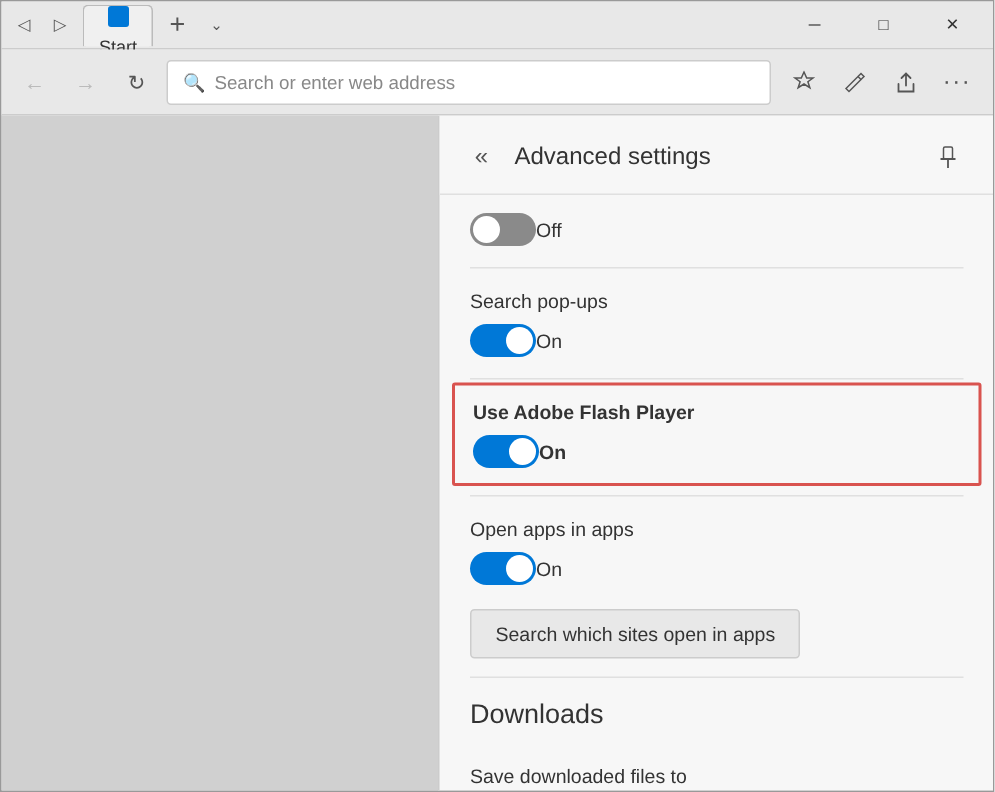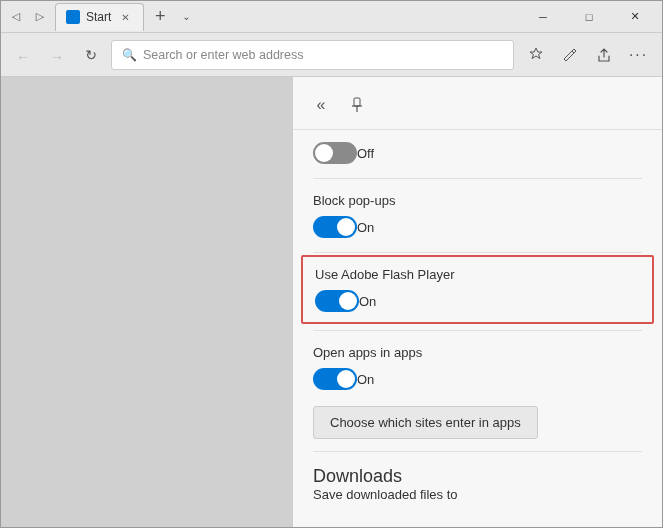--- a/index.html
+++ b/index.html
@@ -44,20 +44,21 @@
       background: #f0f0f0;
       height: 28px;
       padding: 0 10px;
       border: 1px solid #bbb;
       border-bottom: none;
       border-radius: 4px 4px 0 0;
       font-size: 12px;
       color: #333;
       margin-right: 2px;
       gap: 6px;
+      flex-direction: column;
     }
 
     .tab-icon {
       width: 14px;
       height: 14px;
       background: #0078d7;
       border-radius: 2px;
       display: inline-block;
       flex-shrink: 0;
     }
@@ -299,20 +300,21 @@
       font-size: 13px;
       color: #333;
     }
 
     
     .setting-item.highlighted {
       border: 2px solid #d9534f;
       margin: 0 8px;
       border-radius: 2px;
       padding: 10px 12px;
+      font-weight: bold;
     }
 
     .divider {
       height: 1px;
       background: #e0e0e0;
       margin: 2px 20px;
     }
 
     .choose-apps-btn {
       display: block;
@@ -328,21 +330,21 @@
     }
 
     .downloads-section {
       padding: 12px 20px 8px;
     }
 
     .downloads-title {
       font-size: 18px;
       font-weight: 300;
       color: #333;
-      margin-bottom: 0;
+      margin-bottom: 23px;
     }
 
     .save-label {
       font-size: 13px;
       color: #333;
       margin-bottom: 6px;
     }
 
     
     .settings-body::-webkit-scrollbar { width: 6px; }
@@ -405,20 +407,21 @@
   </div>
 
   <div class="main-content">
 
     <div class="left-panel"></div>
 
     <div class="settings-panel">
 
       <div class="settings-header">
         <div class="back-btn">«</div>
+        <span class="settings-title">Advanced settings</span>
         <div class="pin-btn">
           <svg width="16" height="16" viewBox="0 0 16 16">
             <rect x="5" y="1" width="6" height="8" rx="1" stroke="#555" stroke-width="1" fill="none"></rect>
             <line x1="8" y1="9" x2="8" y2="15" stroke="#555" stroke-width="1.2"></line>
             <line x1="3" y1="9" x2="13" y2="9" stroke="#555" stroke-width="1.2"></line>
           </svg>
         </div>
       </div>
 
       <div class="settings-body">
@@ -428,21 +431,21 @@
             <div class="toggle off">
               <div class="toggle-knob"></div>
             </div>
             <span class="toggle-state-label">Off</span>
           </div>
         </div>
 
         <div class="divider"></div>
 
         <div class="setting-item">
-          <span class="setting-label">Block pop-ups</span>
+          <span class="setting-label">Search pop-ups</span>
           <div class="toggle-row">
             <div class="toggle on">
               <div class="toggle-knob"></div>
             </div>
             <span class="toggle-state-label">On</span>
           </div>
         </div>
 
         <div class="divider"></div>
 
@@ -462,21 +465,21 @@
         <div class="setting-item">
           <span class="setting-label">Open apps in apps</span>
           <div class="toggle-row">
             <div class="toggle on">
               <div class="toggle-knob"></div>
             </div>
             <span class="toggle-state-label">On</span>
           </div>
         </div>
 
-        <button class="choose-apps-btn">Choose which sites enter in apps</button>
+        <button class="choose-apps-btn">Search which sites open in apps</button>
 
         <div class="divider"></div>
 
         <div class="downloads-section">
           <div class="downloads-title">Downloads</div>
           <div class="save-label">Save downloaded files to</div>
 
         </div>
 
       </div>

